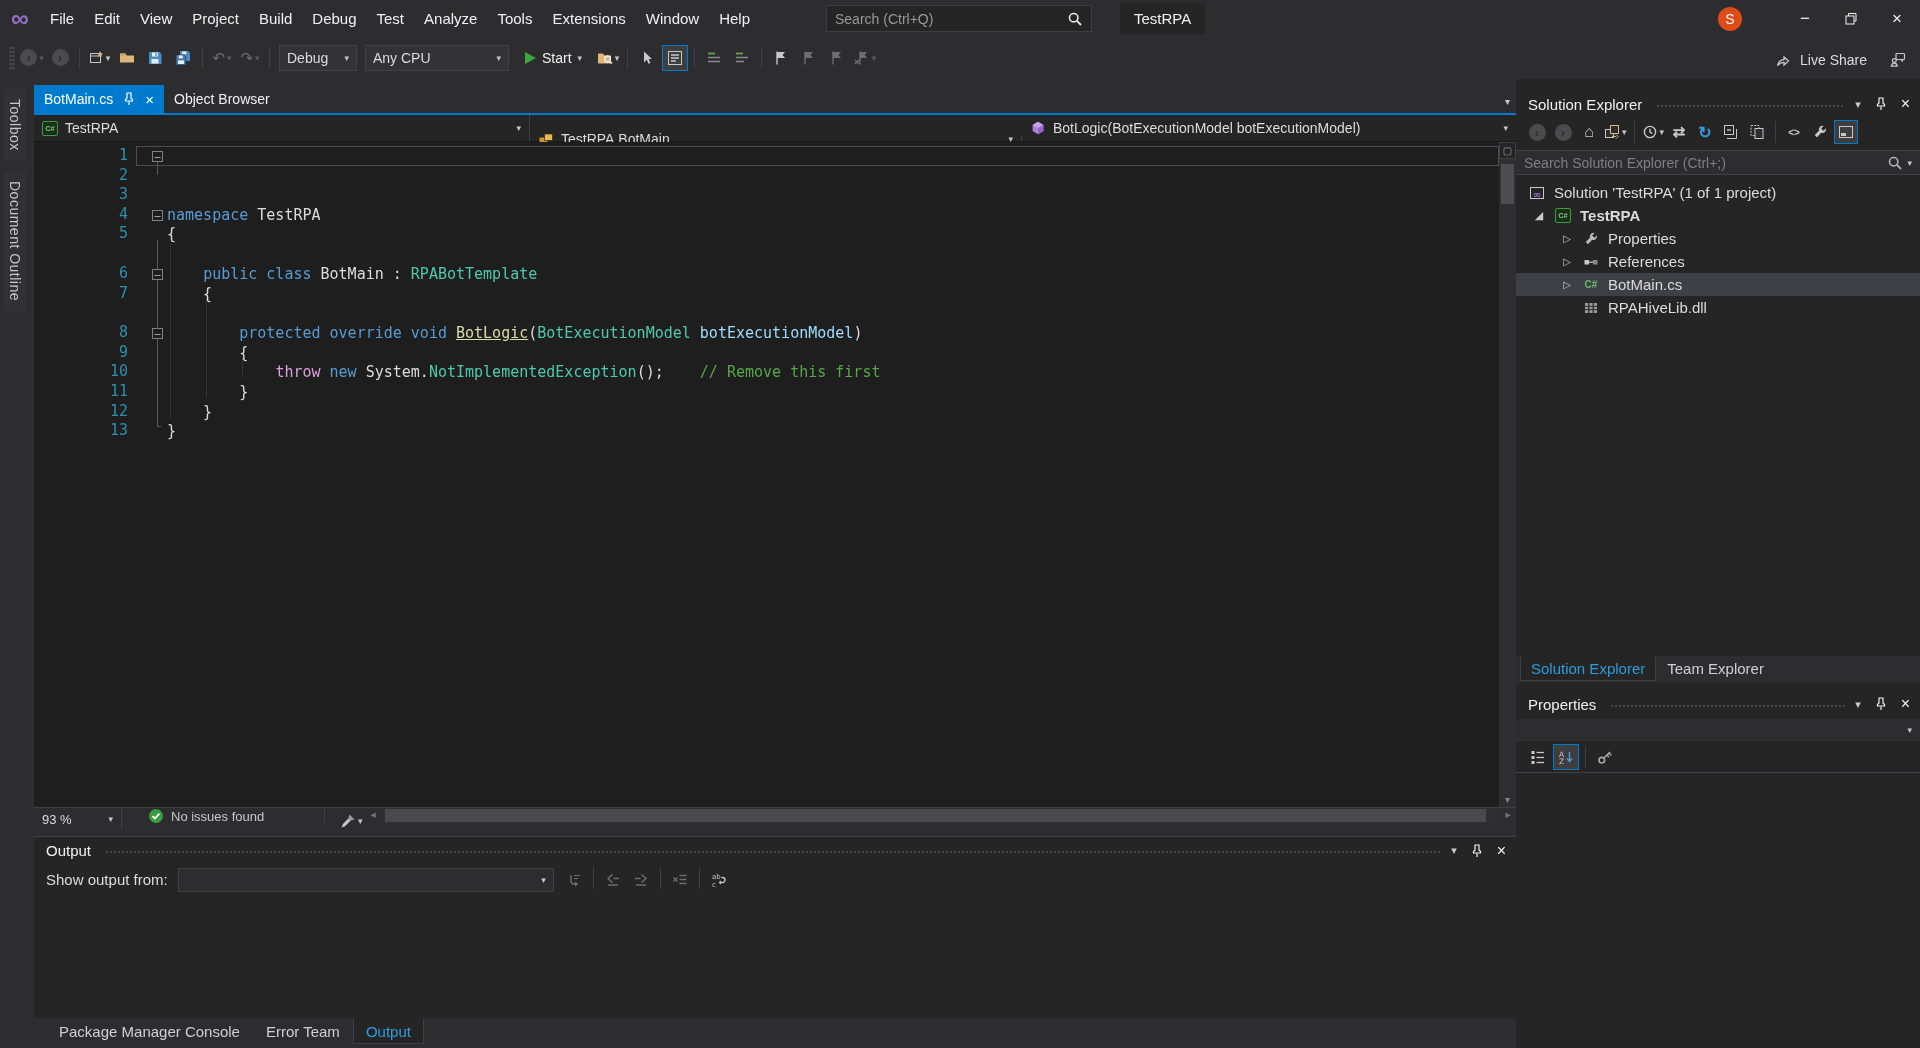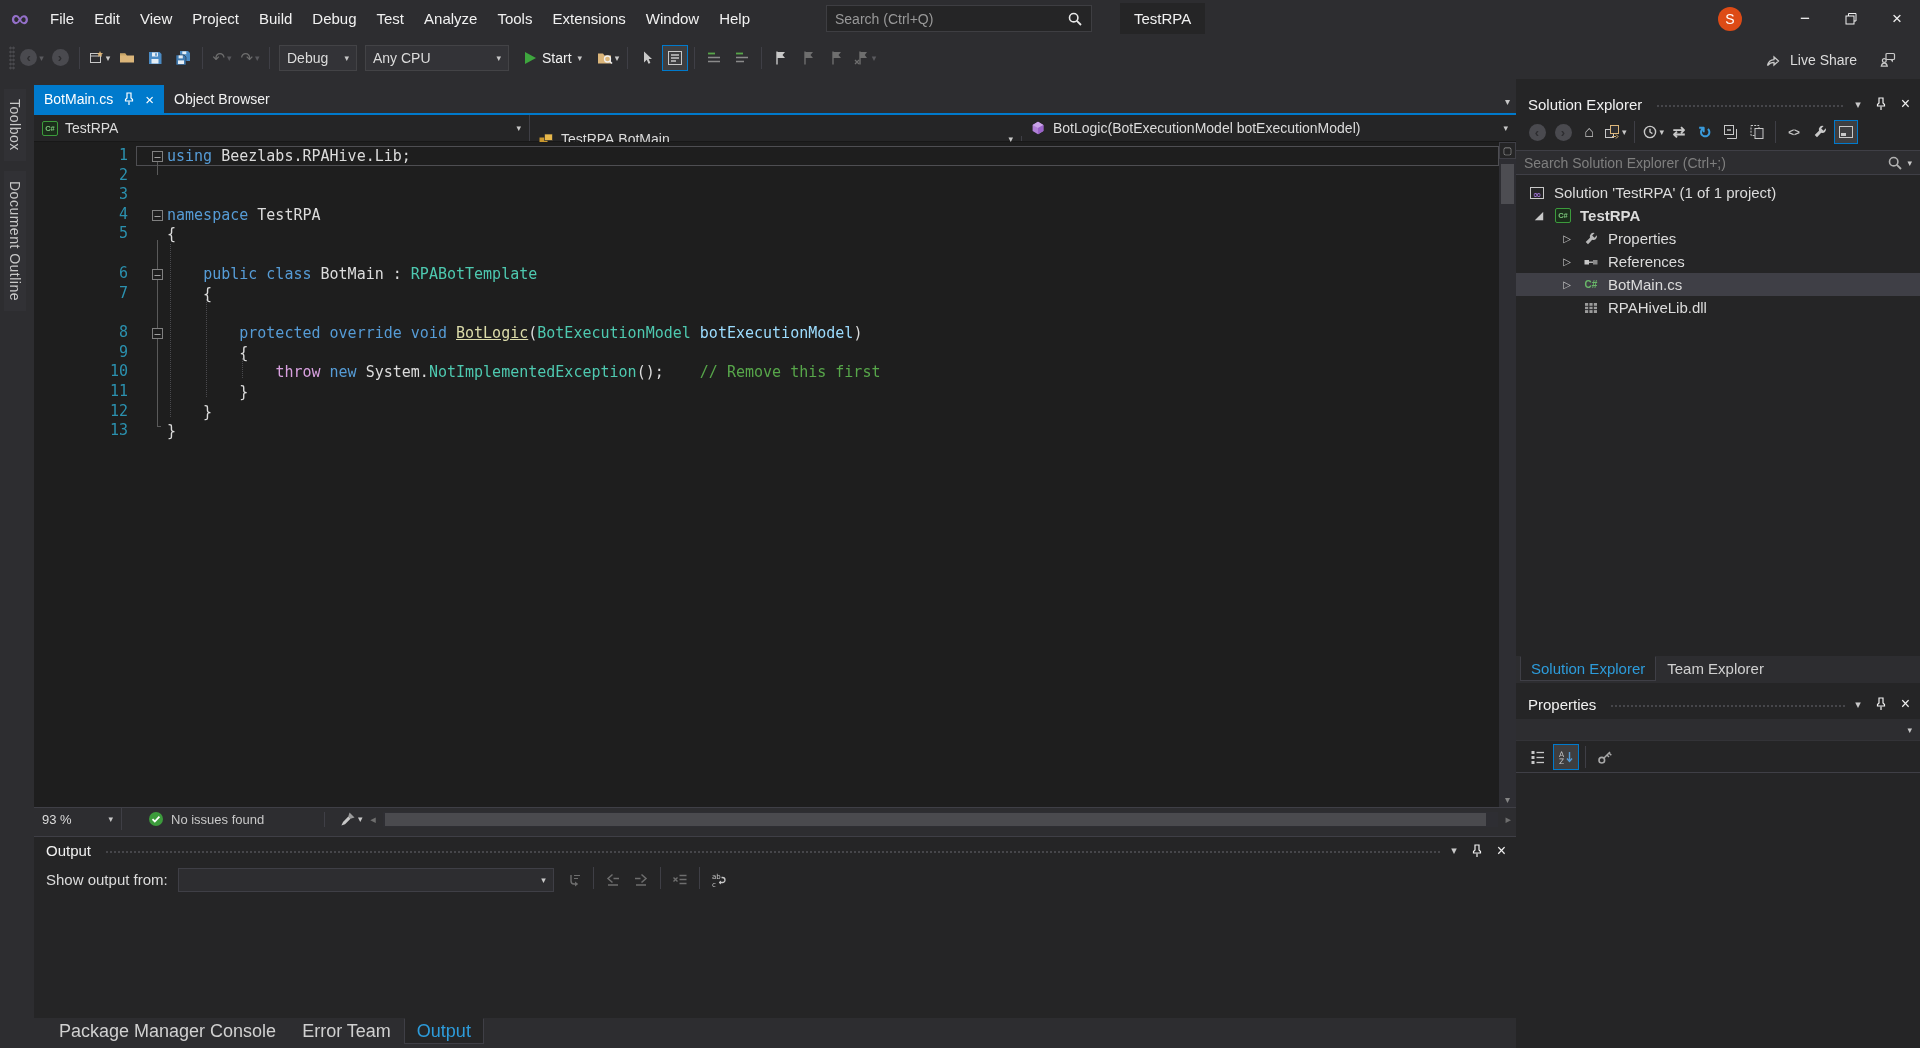--- a/index.html
+++ b/index.html
@@ -41,21 +41,21 @@
              padding:0 7px; margin:0 4px; font-size:14px; color:#DCDCDC; }
   .tbcombo span.val { flex:1; }
   .startbtn { display:flex; align-items:center; gap:6px; padding:0 8px; height:26px; background:none;
               border:none; color:#F1F1F1; font-size:14px; margin:0 4px; }
   .play { width:0; height:0; border-left:11px solid #3EA63E; border-top:6.5px solid transparent;
           border-bottom:6.5px solid transparent; }
   .circ { width:17px; height:17px; border-radius:50%; background:#4A4A4F; color:#2D2D30; font-weight:bold;
           display:inline-flex; align-items:center; justify-content:center; font-size:13px; line-height:1; }
   .ticon { display:inline-flex; align-items:center; justify-content:center; font-size:14px; }
   .icon { display:inline-flex; align-items:center; justify-content:center; }
-  .tb-right2 { position:absolute; right:24px; top:42px; height:36px; display:flex; align-items:center; gap:9px; }
+  .tb-right2 { position:absolute; right:14px; top:42px; height:36px; display:flex; align-items:center; gap:9px; }
   .liveshare-label { font-size:14px; color:#DCDCDC; }
 
   
   .leftstrip { position:absolute; left:0; top:79px; width:34px; height:969px; background:#2D2D30; }
   .ltab { writing-mode:vertical-rl; color:#C8C8C8; font-size:14px; background:#313135;
           padding:10px 3px; margin:10px 4px 8px 4px; letter-spacing:.5px; }
 
   
   .main { position:absolute; left:34px; top:79px; width:1482px; height:751px; display:flex;
           flex-direction:column; background:#2D2D30; }
@@ -87,21 +87,21 @@
   .tk-m { color:#DCDCAA;text-decoration:underline; } .tk-p { color:#9CDCFE; } .tk-g { color:#57A64A; } .tk-t { color:#DCDCDC; }
   .guide { position:absolute; width:0; border-left:1px dotted #4A4A4E; z-index:0; }
   .gutline { position:absolute; width:4px; border-left:1px solid #5A5A5A; z-index:1; }
   .gutline.endcap { border-bottom:1px solid #5A5A5A; }
   .vscroll { position:absolute; right:0; top:0; bottom:0; width:17px; background:#2E2E33; }
   .vsplithandle { height:17px; background:#252526; color:#999; font-size:10px; display:flex;
                   align-items:center; justify-content:center; border:1px solid #3F3F46; }
   .vthumb { position:absolute; top:22px; left:2px; width:13px; height:40px; background:#4D4D52; }
   .vdown { position:absolute; bottom:2px; width:17px; text-align:center; color:#858585; font-size:10px; }
 
-  .estatus { height:23px; background:#2D2D30; display:flex; align-items:center; border-top:1px solid #3F3F46; }
+  .estatus { height:23px; background:#2D2D30; display:flex; align-items:flex-start; border-top:1px solid #3F3F46; }
   .zoomcombo { width:88px; height:100%; display:flex; align-items:center; padding:0 8px; font-size:13px;
                color:#DCDCDC; border-right:1px solid #3F3F46; gap:6px; }
   .zoomcombo .val { flex:1; }
   .health { display:flex; align-items:center; gap:7px; font-size:13px; color:#C8C8C8; margin-left:26px; }
   .vsep { width:1px; height:15px; background:#3F3F46; margin:0 12px; }
   .scrollarrow { color:#6E6E6E; font-size:11px; padding:0 5px; }
   .htrack { flex:1; height:15px; background:#2E2E33; position:relative; margin:0 2px; }
   .hthumb { position:absolute; left:2px; top:1px; bottom:1px; right:12px; background:#4A4A4E; }
 
   
@@ -113,21 +113,21 @@
            background-image:radial-gradient(#46464A 1px, transparent 1.2px); background-size:4px 4px; }
   .phicons { display:flex; align-items:center; gap:12px; }
   .phicons .x { color:#F1F1F1; font-size:16px; line-height:1; }
   .outctrl { height:31px; display:flex; align-items:center; }
   .outlabel { font-size:15px; color:#DCDCDC; margin-left:12px; }
   .outcombo { width:376px; height:24px; background:#2D2D30; border:1px solid #3F3F46; margin-left:10px;
               display:flex; align-items:center; padding:0 7px; font-size:14px; }
   .outcombo .val { flex:1; }
   .outbody { flex:1; background:#252526; }
   .btabs { height:30px; display:flex; align-items:flex-start; padding-left:12px; background:#2D2D30; }
-  .btab { height:26px; display:flex; align-items:center; padding:0 12px; font-size:18px; color:#D0D0D0;
+  .btab { height:26px; display:flex; align-items:center; padding:0 12px; font-size:15px; color:#D0D0D0;
           border:1px solid transparent; }
   .btab.active { color:#2D9CDB; background:#252526; border-color:#3F3F46; border-top-color:#252526; }
 
   
   .rightpanel { position:absolute; left:1516px; top:79px; width:404px; height:969px; background:#252526;
                 display:flex; flex-direction:column; }
   .se { display:flex; flex-direction:column; height:577px; }
   .se .phead { padding-top:12px; height:38px; }
   .setools { height:30px; display:flex; align-items:center; padding-left:8px; }
   .setools .tbbtn { min-width:24px; height:24px; }
@@ -438,21 +438,21 @@
     </div>
 
     <div class="editor">
 
       <div class="gutline" style="left:123px; top:20px;  height:13px;"></div>
       <div class="gutline endcap" style="left:123px; top:98px; height:187px;"></div>
       <div class="guide" style="left:136px; top:102px; height:173px;"></div>
       <div class="guide" style="left:172px; top:157px; height:98px;"></div>
       <div class="guide" style="left:208px; top:216px; height:20px;"></div>
       <div class="code" id="code">
-          <div class="cl current"><span class="num">1</span><div class="lbody"><span class="fold"><span class="foldbox">–</span></span><span class="codetxt"><span class="tk-k">using</span><span class="tk-t"> Beezlabs.RPAHive.Lib;</span></span></div></div>
+          <div class="cl current"><span class="num">1</span><div class="lbody"><span class="fold"><span class="foldbox">–</span></span></div></div>
           <div class="cl"><span class="num">2</span><div class="lbody"><span class="fold"></span></div></div>
           <div class="cl"><span class="num">3</span><div class="lbody"><span class="fold"></span><span class="codetxt"></span></div></div>
           <div class="cl"><span class="num">4</span><div class="lbody"><span class="fold"><span class="foldbox">–</span></span><span class="codetxt"><span class="tk-k">namespace</span><span class="tk-t"> TestRPA</span></span></div></div>
           <div class="cl"><span class="num">5</span><div class="lbody"><span class="fold"></span><span class="codetxt"><span class="tk-t">{</span></span></div></div>
           <div class="cl gap"><span class="num">6</span><div class="lbody"><span class="fold"><span class="foldbox">–</span></span><span class="codetxt"><span class="tk-t">    </span><span class="tk-k">public</span><span class="tk-t"> </span><span class="tk-k">class</span><span class="tk-t"> BotMain : </span><span class="tk-y">RPABotTemplate</span></span></div></div>
           <div class="cl"><span class="num">7</span><div class="lbody"><span class="fold"></span><span class="codetxt"><span class="tk-t">    {</span></span></div></div>
           <div class="cl gap"><span class="num">8</span><div class="lbody"><span class="fold"><span class="foldbox">–</span></span><span class="codetxt"><span class="tk-t">        </span><span class="tk-k">protected</span><span class="tk-t"> </span><span class="tk-k">override</span><span class="tk-t"> </span><span class="tk-k">void</span><span class="tk-t"> </span><span class="tk-m">BotLogic</span><span class="tk-t">(</span><span class="tk-y">BotExecutionModel</span><span class="tk-t"> </span><span class="tk-p">botExecutionModel</span><span class="tk-t">)</span></span></div></div>
           <div class="cl"><span class="num">9</span><div class="lbody"><span class="fold"></span><span class="codetxt"><span class="tk-t">        {</span></span></div></div>
           <div class="cl"><span class="num">10</span><div class="lbody"><span class="fold"></span><span class="codetxt"><span class="tk-t">            </span><span class="tk-c">throw</span><span class="tk-t"> </span><span class="tk-k">new</span><span class="tk-t"> System.</span><span class="tk-y">NotImplementedException</span><span class="tk-t">();    </span><span class="tk-g">// Remove this first</span></span></div></div>
           <div class="cl"><span class="num">11</span><div class="lbody"><span class="fold"></span><span class="codetxt"><span class="tk-t">        }</span></span></div></div>

